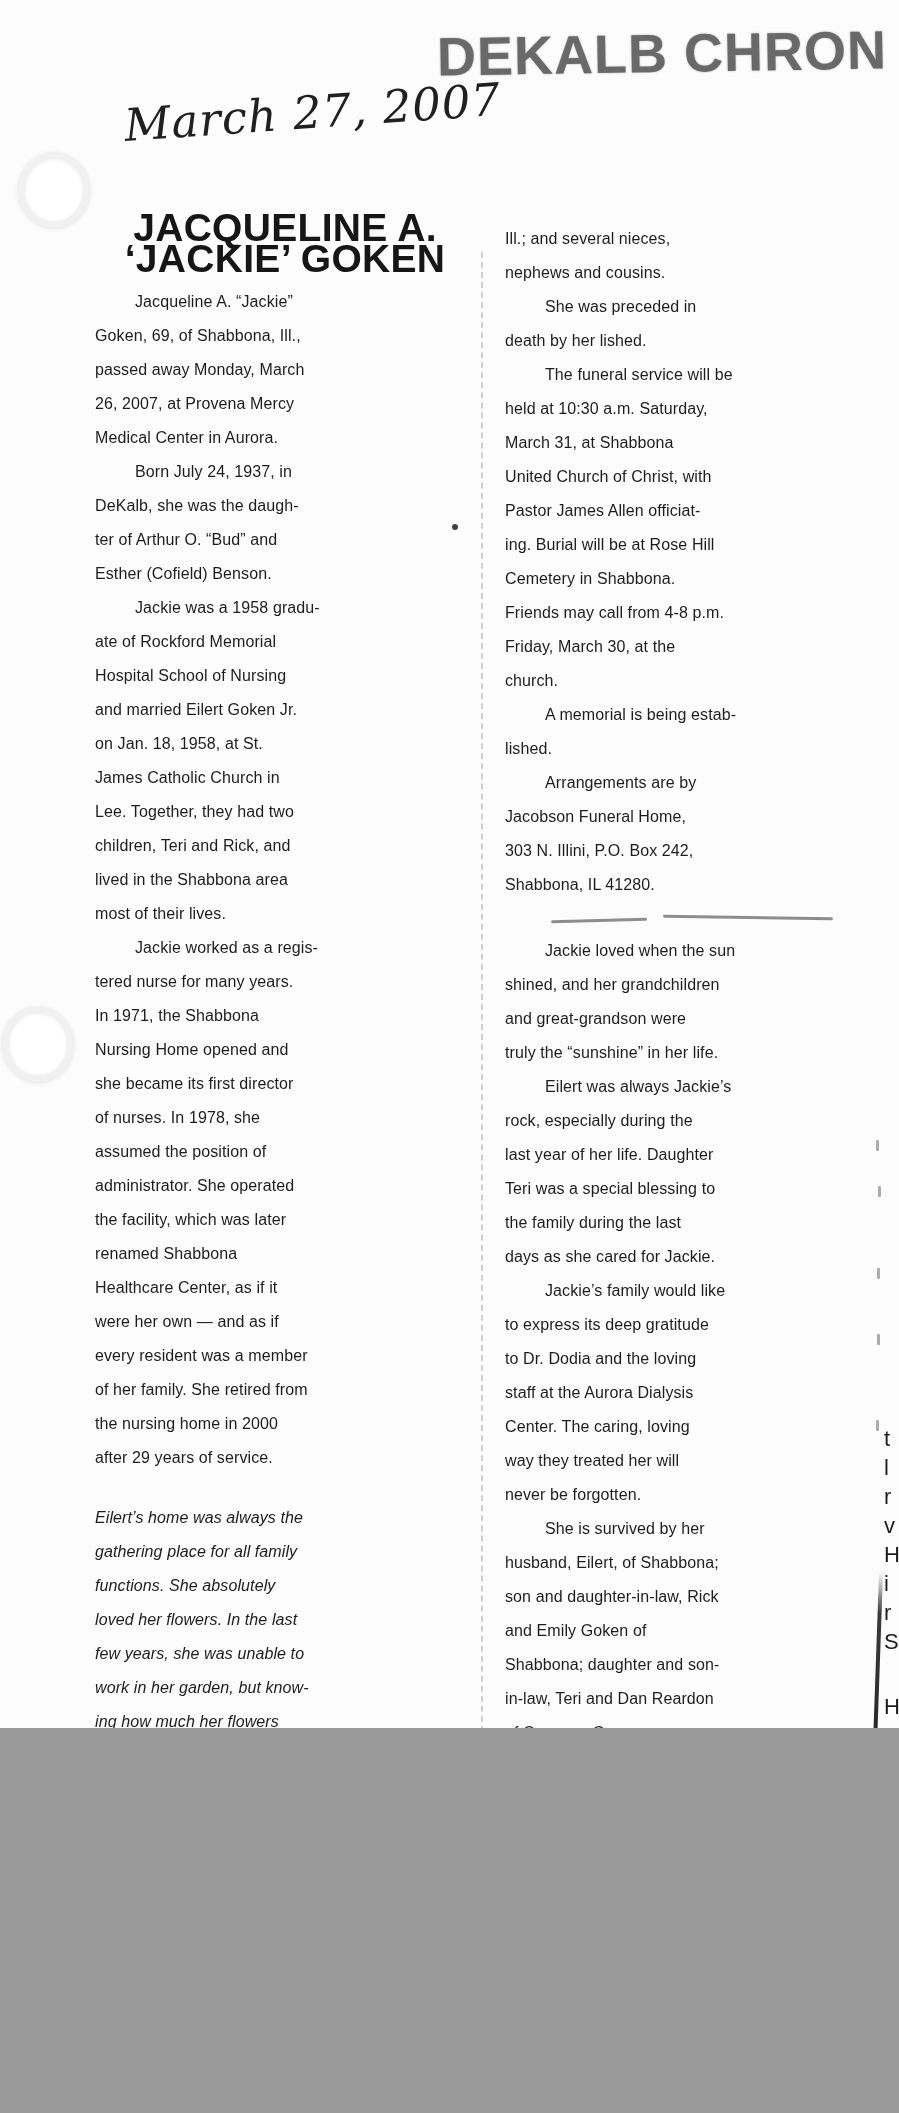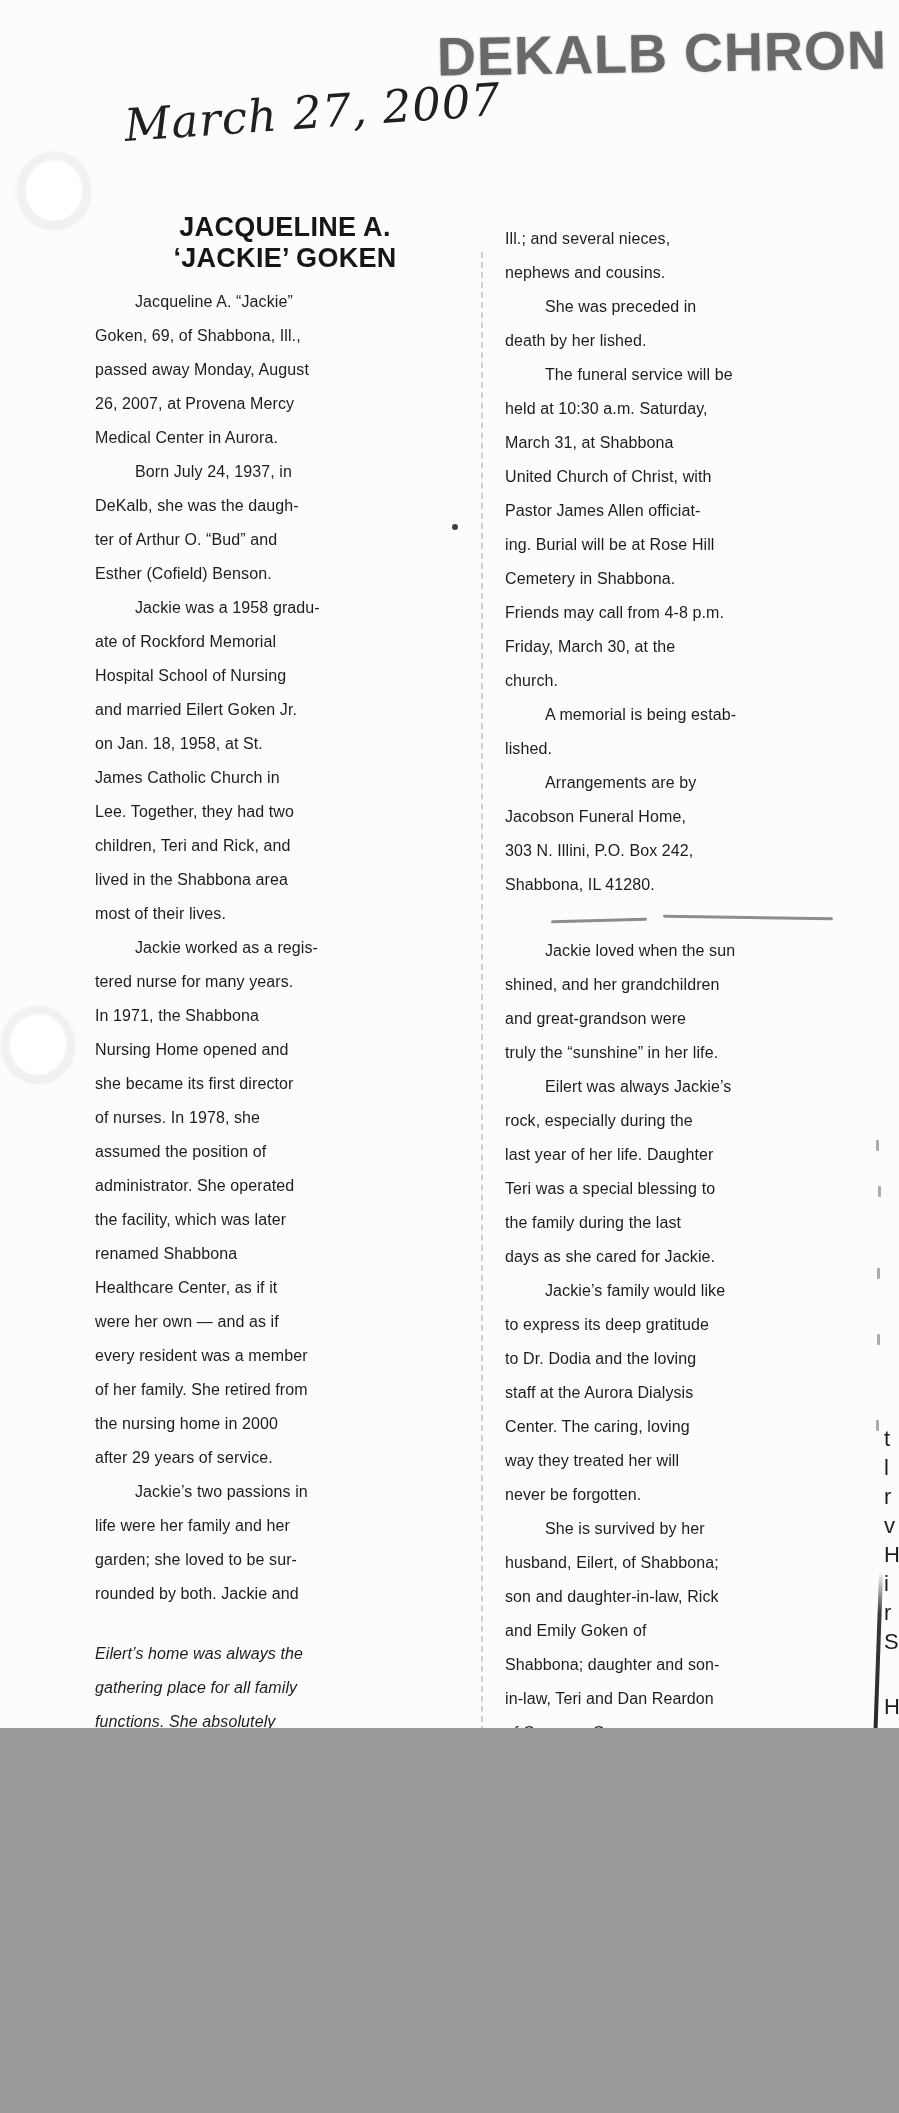--- a/index.html
+++ b/index.html
@@ -28,21 +28,21 @@
     border:7px solid #f1f1f1;
     box-shadow:0 1px 4px rgba(0,0,0,.10), inset 0 1px 3px rgba(0,0,0,.07);
   }
   .ring1{left:18px;top:152px;width:58px;height:62px;}
   .ring2{left:2px;top:1006px;width:58px;height:62px;}
   .ring3{left:-30px;top:1886px;width:56px;height:70px;}
   
   .left-col{position:absolute;left:95px;top:212px;width:380px;}
   .right-col{position:absolute;left:505px;top:222px;width:372px;}
   .headline{
-    margin:0 0 11px;font-size:27px;line-height:31px;font-weight:bold;
+    margin:0 0 11px;font-size:39px;line-height:31px;font-weight:bold;
     text-align:center;white-space:pre-line;letter-spacing:.3px;color:#161616;
   }
   .para{
     margin:0;font-size:16px;line-height:34px;
     white-space:pre-line;letter-spacing:.1px;
   }
   .indent{text-indent:40px;}
   .gap{margin-top:26px;font-style:italic;}
   
   .torn-rule{position:relative;height:8px;width:285px;margin:13px 0 11px 46px;}
@@ -89,21 +89,21 @@
   <div class="ring ring2"></div>
   <div class="ring ring3"></div>
 
   <div class="col-divider"></div>
 
   <div class="left-col">
     <h1 class="headline">JACQUELINE A.
 ‘JACKIE’ GOKEN</h1>
     <p class="para indent">Jacqueline A. “Jackie”
 Goken, 69, of Shabbona, Ill.,
-passed away Monday, August
+passed away Monday, March
 26, 2007, at Provena Mercy
 Medical Center in Aurora.</p>
     <p class="para indent">Born July 24, 1937, in
 DeKalb, she was the daugh-
 ter of Arthur O. “Bud” and
 Esther (Cofield) Benson.</p>
     <p class="para indent">Jackie was a 1958 gradu-
 ate of Rockford Memorial
 Hospital School of Nursing
 and married Eilert Goken Jr.
@@ -122,24 +122,20 @@
 assumed the position of
 administrator. She operated
 the facility, which was later
 renamed Shabbona
 Healthcare Center, as if it
 were her own — and as if
 every resident was a member
 of her family. She retired from
 the nursing home in 2000
 after 29 years of service.</p>
-    <p class="para indent">Jackie’s two passions in
-life were her family and her
-garden; she loved to be sur-
-rounded by both. Jackie and</p>
     <p class="para gap">Eilert’s home was always the
 gathering place for all family
 functions. She absolutely
 loved her flowers. In the last
 few years, she was unable to
 work in her garden, but know-
 ing how much her flowers
 meant to her, her daughter-
 in-law, Emily, and her grand-
 daughters, Sarah and Mary,

